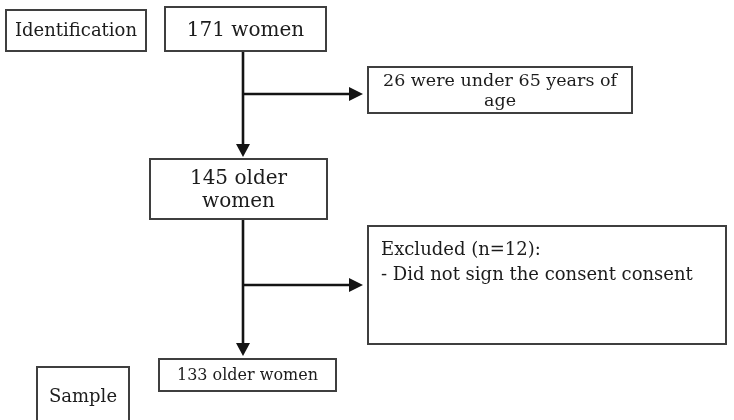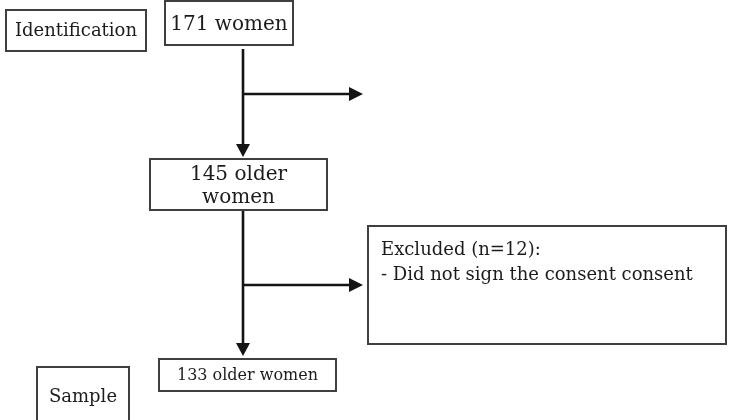--- a/index.html
+++ b/index.html
@@ -29,23 +29,23 @@
     text-align:center;
     line-height:1.15;
   }
   .box.left{
     flex-direction:column;
     align-items:flex-start;
     justify-content:flex-start;
     text-align:left;
   }
   #box-identification{left:5px;top:9px;width:142px;height:43px;font-size:18px;}
-  #box-women-171{left:164px;top:0;width:130px;height:46px;font-size:20px;}
+  #box-women-171{left:164px;top:6px;width:163px;height:46px;font-size:20px;}
   #box-under-65{left:367px;top:66px;width:266px;height:48px;font-size:17.5px;}
-  #box-older-145{left:149px;top:158px;width:179px;height:53px;font-size:20px;}
+  #box-older-145{left:149px;top:158px;width:179px;height:62px;font-size:20px;}
   #box-excluded{left:367px;top:225px;width:360px;height:120px;font-size:18px;padding:9px 6px 0 12px;}
   #box-excluded .line{display:block;line-height:25px;white-space:nowrap;}
   #box-sample{left:24px;top:366px;width:94px;height:61px;font-size:18px;margin-left:12px;}
   #box-older-133{left:158px;top:358px;width:179px;height:34px;font-size:16px;}
   #arrow-layer{position:absolute;left:0;top:0;width:734px;height:420px;}
 </style>
 </head>
 <body>
 
 <div id="canvas">
@@ -66,20 +66,23 @@
   </svg>
 
   <div class="box" id="box-identification">
     <span>Identification</span>
   </div>
 
   <div class="box" id="box-women-171">
     <span>171 women</span>
   </div>
 
+  <div class="box" id="box-under-65">
+    <span>26 were under 65 years of age</span>
+  </div>
 
   <div class="box" id="box-older-145">
     <span>145 older women</span>
   </div>
 
   <div class="box left" id="box-excluded">
     <span class="line">Excluded (n=12):</span>
     <span class="line">- Did not sign the consent consent</span>
   </div>
 

